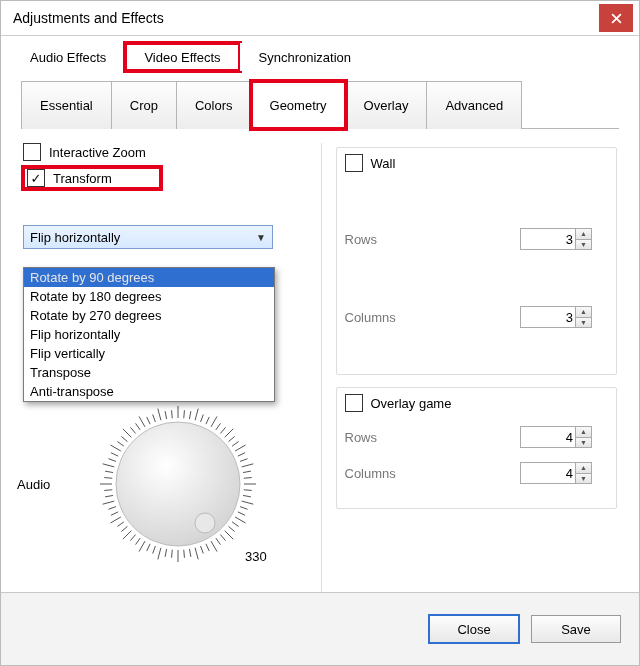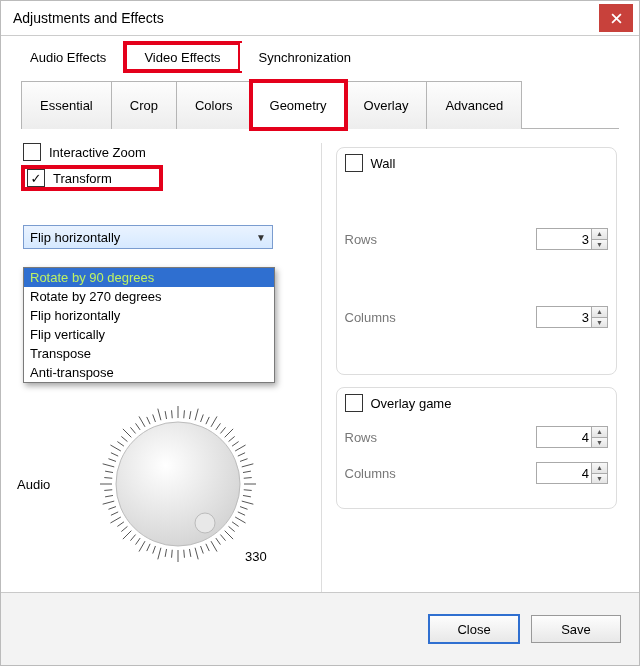--- a/index.html
+++ b/index.html
@@ -17,26 +17,26 @@
   .content{flex:1;position:relative;display:flex;padding:14px 22px 0 22px;gap:16px}
   .left-col{flex:1;position:relative}
   .right-col{flex:1;display:flex;flex-direction:column;gap:12px;padding-top:4px;border-left:1px solid #ddd;padding-left:14px}
   .chk-row{display:flex;align-items:center;gap:8px;margin-bottom:6px}
   .chk{width:16px;height:16px;border:1px solid #333;display:inline-flex;align-items:center;justify-content:center;background:#fff}
   .chk.checked::after{content:"✓";font-size:13px;line-height:1;color:#000}
   .combo{width:250px;height:24px;border:1px solid #7a9ccf;background:linear-gradient(#eaf3ff,#d6e9ff);display:flex;align-items:center;justify-content:space-between;padding:0 6px;font-size:13px;box-sizing:border-box;margin-top:36px}
   .combo .arrow{font-size:10px;color:#333}
   .dropdown{position:absolute;top:124px;left:0;width:250px;border:1px solid #7a7a7a;background:#fff;box-shadow:2px 3px 6px rgba(0,0,0,.35);z-index:10}
   .dd-item{padding:2px 6px;font-size:13px;cursor:pointer}
-  .dd-item.sel{background:#2f6fd0;color:#bef264}
+  .dd-item.sel{background:#2f6fd0;color:#e5e5e5}
   .dial-wrap{position:relative;margin-top:150px;height:180px}
   .angle-lbl{position:absolute;left:-6px;top:78px;font-size:13px}
   .dial{position:absolute;left:70px;top:0;width:170px;height:170px}
   .num330{position:absolute;left:222px;top:150px;font-size:13px}
-  .group{border:1px solid #ddd;border-radius:8px;padding:6px 8px 10px 8px}
+  .group{border:1px solid #ddd;border-radius:2px;padding:6px 24px 10px 8px}
   .group-title{display:flex;align-items:center;gap:8px;margin-bottom:20px}
   .field-row{display:flex;align-items:center;justify-content:space-between;margin:14px 0}
   .field-lbl{color:#777}
   .spin{width:72px;height:22px;border:1px solid #aaa;background:#fff;display:flex;align-items:center;justify-content:flex-end;padding:0 18px 0 0;box-sizing:border-box;position:relative;font-size:13px}
   .spin .btns{position:absolute;right:0;top:0;bottom:0;width:16px;display:flex;flex-direction:column}
   .spin .btns div{flex:1;border-left:1px solid #aaa;display:flex;align-items:center;justify-content:center;font-size:7px;color:#555;background:linear-gradient(#f8f8f8,#e4e4e4)}
   .spin .btns div:first-child{border-bottom:1px solid #aaa}
   .footer{height:48px;border-top:1px solid #c9c9c9;display:flex;align-items:center;justify-content:flex-end;gap:12px;padding:12px 18px;background:#f3f3f3}
   .btn{min-width:88px;height:26px;border:1px solid #999;background:linear-gradient(#fdfdfd,#e8e8e8);display:flex;align-items:center;justify-content:center;font-size:13px;cursor:pointer}
   .btn.primary{outline:2px solid #2f6fd0;outline-offset:-1px}
@@ -83,20 +83,21 @@
         <span>Transform</span>
       </div>
 
       <div class="combo">
         <span>Flip horizontally</span>
         <span class="arrow">▼</span>
       </div>
 
       <div class="dropdown">
         <div class="dd-item sel">Rotate by 90 degrees</div>
+        <div class="dd-item">Rotate by 180 degrees</div>
         <div class="dd-item">Rotate by 270 degrees</div>
         <div class="dd-item">Flip horizontally</div>
         <div class="dd-item">Flip vertically</div>
         <div class="dd-item">Transpose</div>
         <div class="dd-item">Anti-transpose</div>
       </div>
 
       <div class="dial-wrap">
         <span class="angle-lbl">Audio</span>
         <svg class="dial" viewBox="0 0 170 170">

